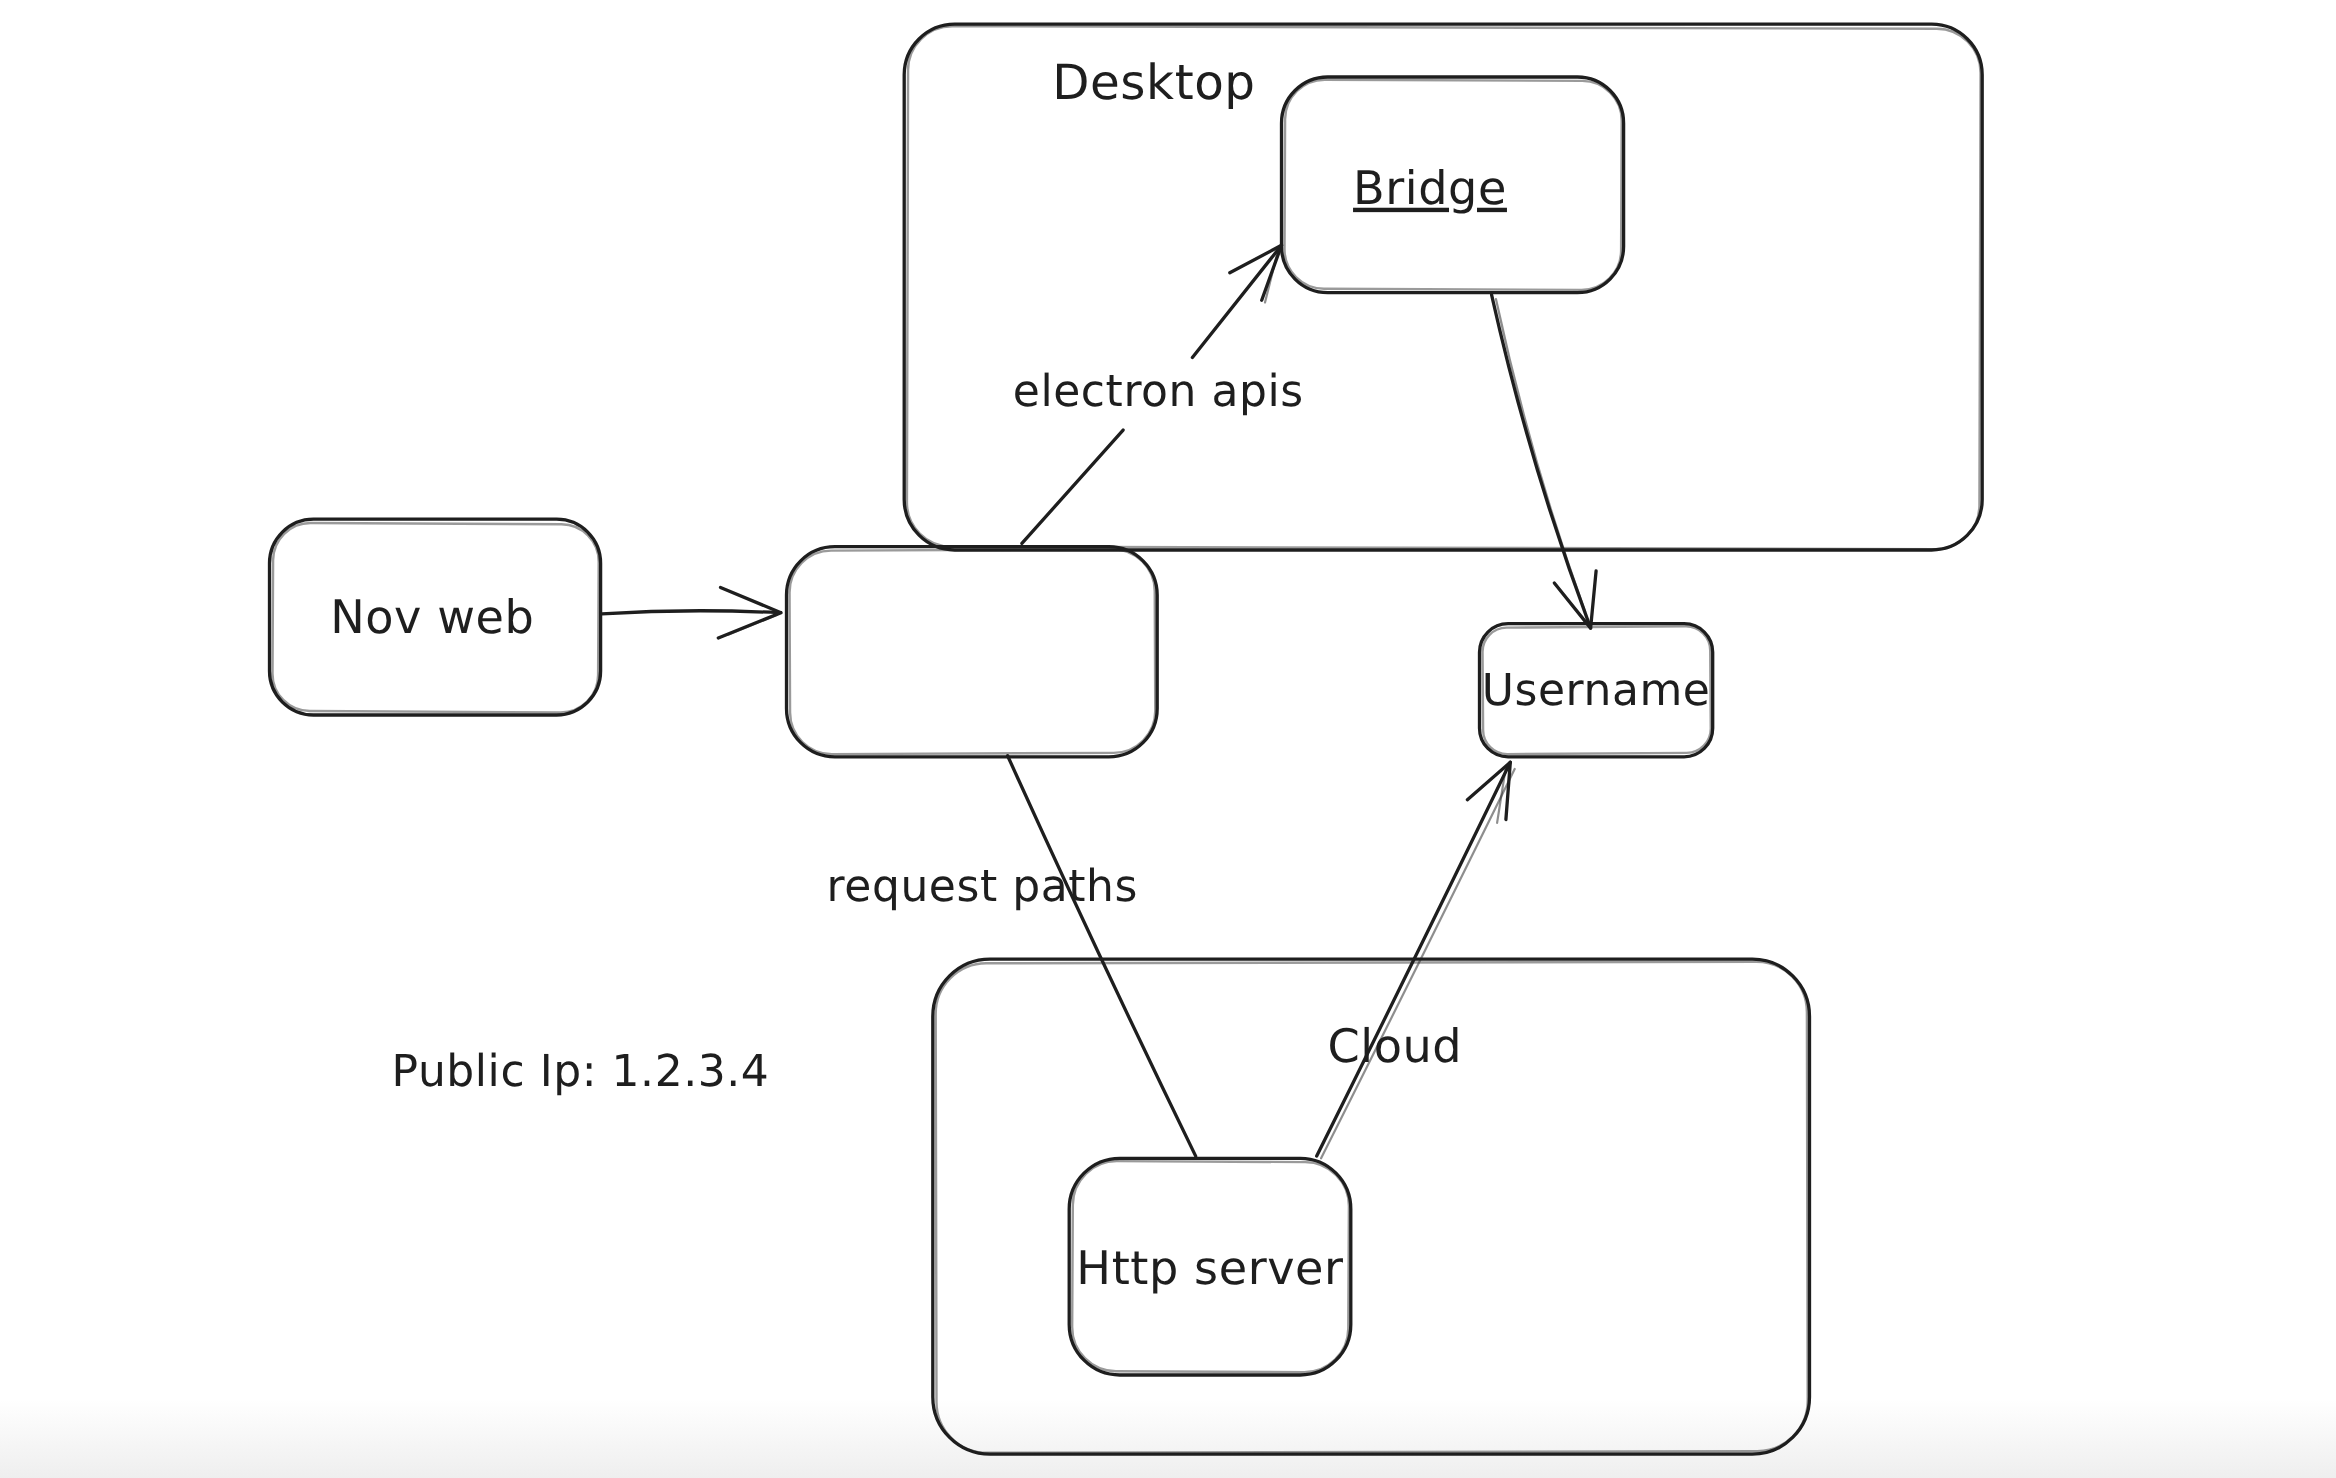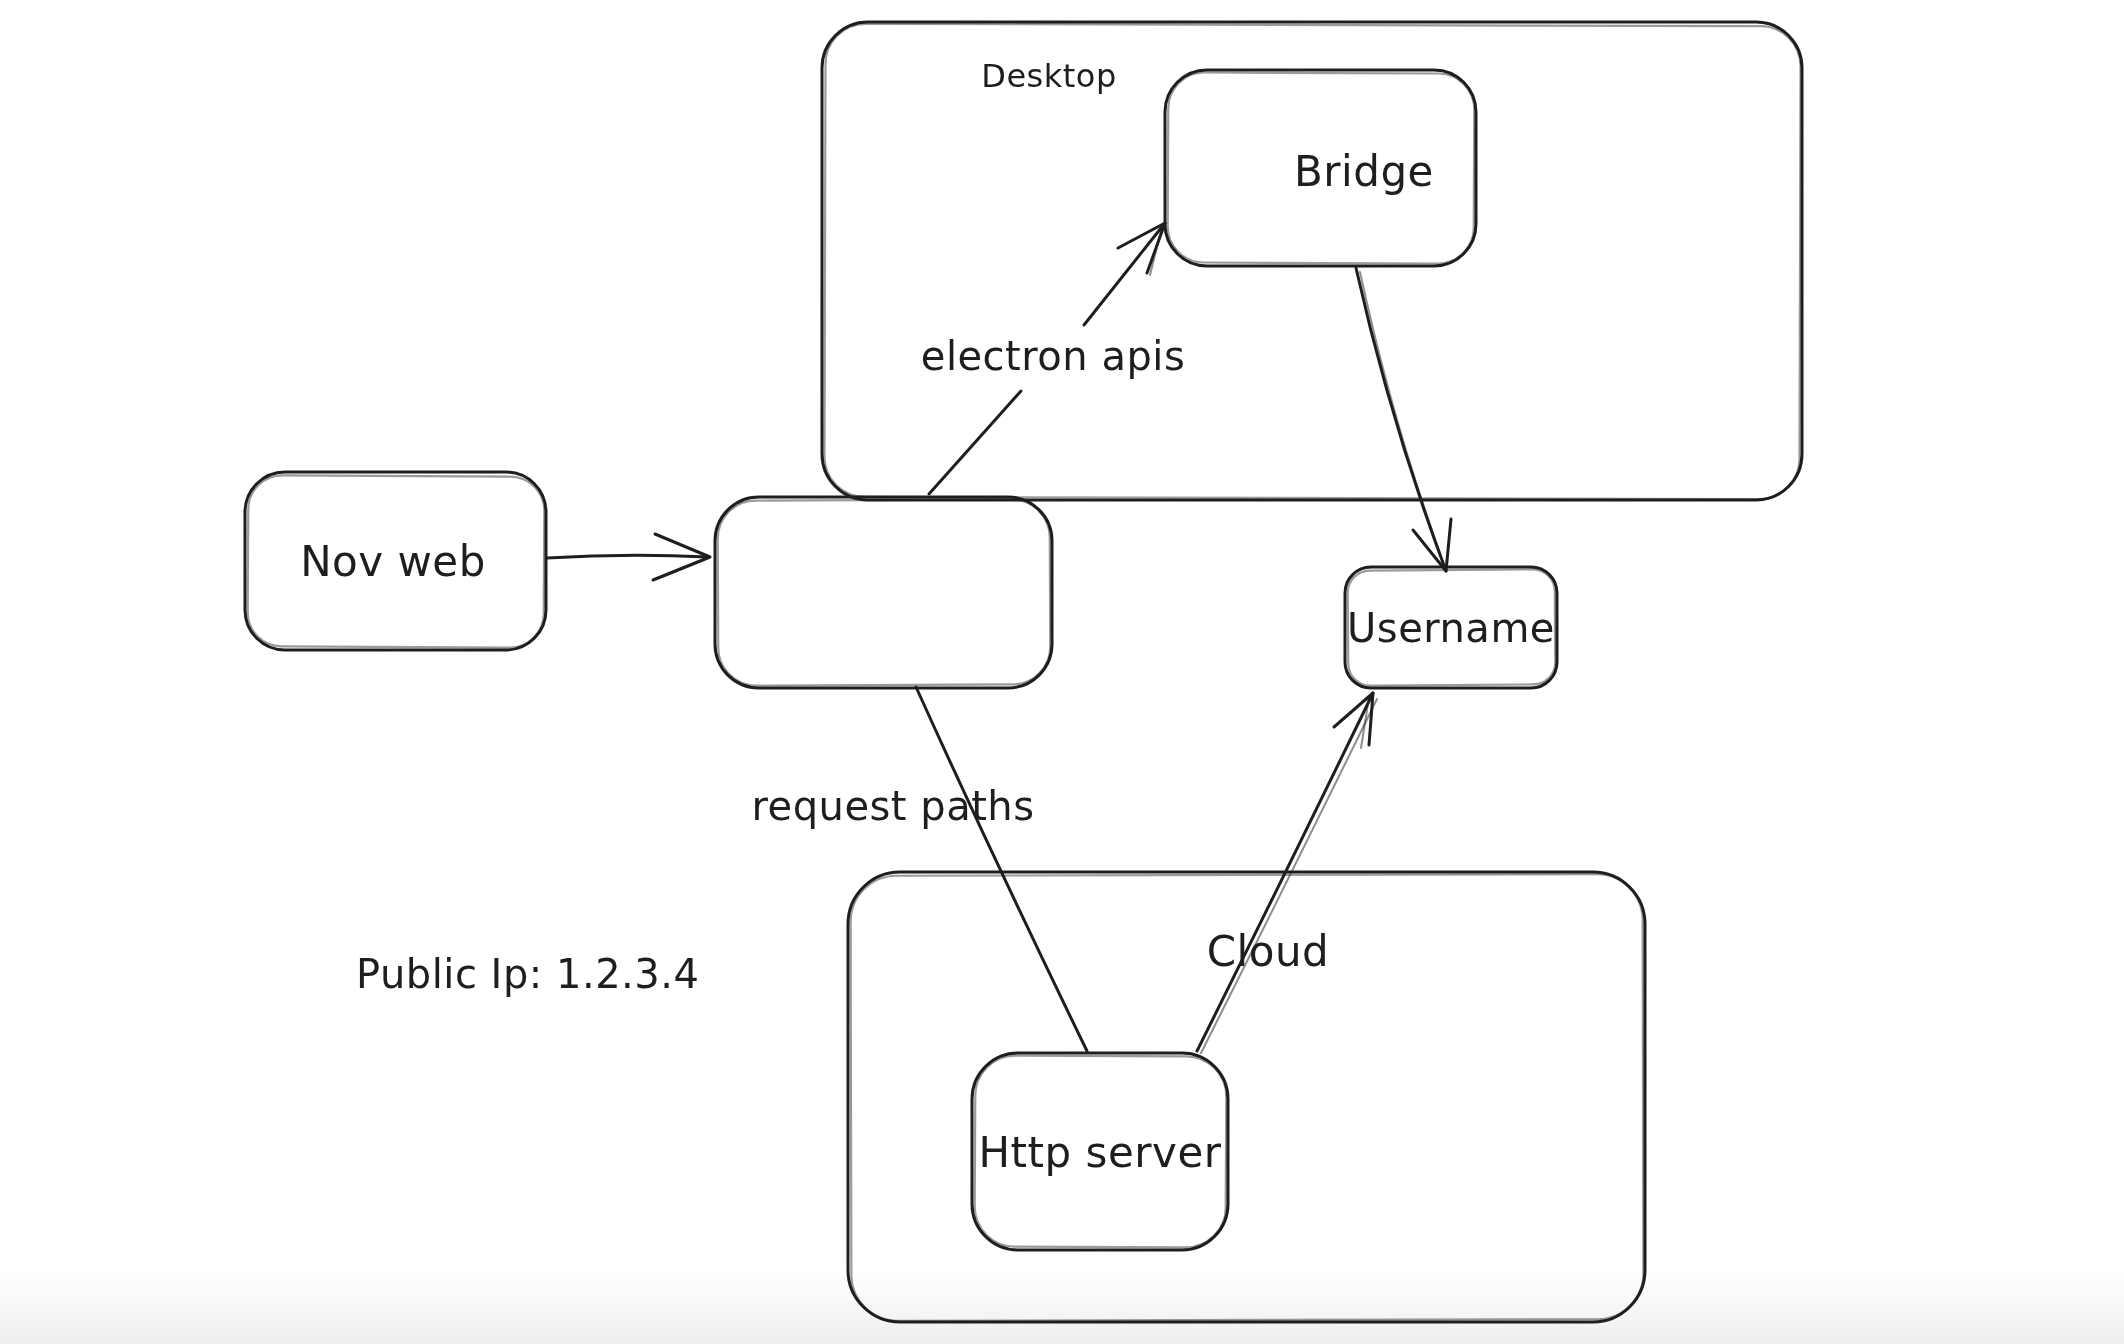--- a/index.html
+++ b/index.html
@@ -18,21 +18,21 @@
   .overdraw{fill:none;stroke:#1e1e1e;stroke-width:2;opacity:.5;stroke-linecap:round;}
   .lbl{
     position:absolute;
     transform:translate(-50%,-50%);
     white-space:nowrap;
     letter-spacing:.5px;
     color:#1e1e1e;
     line-height:1.15;
   }
   .lbl-42{font-size:42px;}
-  .lbl-44{font-size:32px;text-align:center;}
+  .lbl-44{font-size:44px;text-align:center;}
   .lbl-40{font-size:40px;}
   .note{
     position:absolute;left:356px;top:948px;
     font-size:40px;line-height:52px;letter-spacing:.5px;white-space:nowrap;
   }
   .bottom-fade{
     position:absolute;left:0;right:0;bottom:0;height:72px;
     background:linear-gradient(180deg, rgba(30,30,30,0) 0%, rgba(30,30,30,0.075) 100%);
     pointer-events:none;
   }
@@ -80,21 +80,21 @@
     <path class="edge" d="M916,687 Q996,864 1087,1051"></path>
 
     <path class="edge" d="M1197,1051 Q1288,868 1373,693"></path>
     <path class="overdraw" d="M1201,1053 Q1292,872 1377,699"></path>
     <path class="edge" d="M1373,693 L1369,745 M1373,693 L1334,727"></path>
     <path class="overdraw" d="M1369,697 L1361,748"></path>
   </svg>
 
   <div class="lbl lbl-44" style="left:1049px;top:76px;">Desktop</div>
 
-  <div class="lbl lbl-42" style="left:1364px;top:172px;">Bridge</div>
+  <div class="lbl lbl-42" style="left:1300px;top:172px;text-decoration:underline;">Bridge</div>
 
   <div class="lbl lbl-42" style="left:393px;top:562px;">Nov web</div>
 
 
   <div class="lbl lbl-40" style="left:1451px;top:628px;">Username</div>
 
   <div class="lbl lbl-42" style="left:1100px;top:1153px;">Http server</div>
 
   <div class="lbl lbl-42" style="left:1268px;top:952px;">Cloud</div>
 

